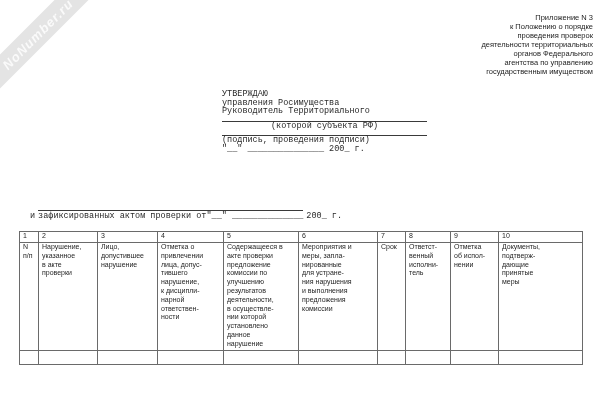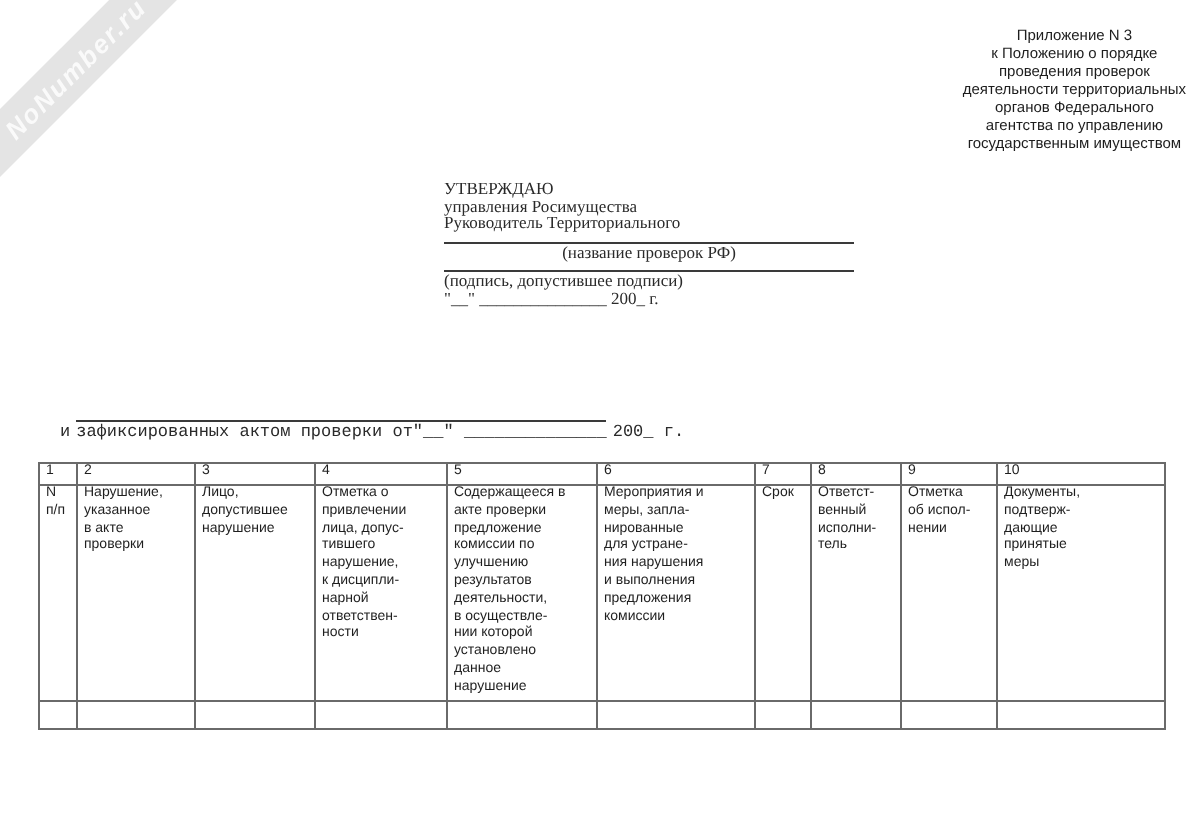--- a/index.html
+++ b/index.html
@@ -10,27 +10,27 @@
   
   .watermark{
     position:absolute;left:-30px;top:22px;width:135px;height:24px;
     background:#e4e4e4;transform:rotate(-45deg);
     display:flex;align-items:center;justify-content:center;
     font-family:"Liberation Sans",sans-serif;font-weight:bold;font-style:italic;
     font-size:13px;color:#fafafa;letter-spacing:1px;
   }
   
   .appendix{
-    position:absolute;top:13px;right:7px;text-align:center;
+    position:absolute;top:13px;right:7px;text-align:right;
     font-size:7.5px;line-height:9px;color:#1d1d1d;white-space:pre-line;
   }
   
   .approve{
     position:absolute;left:222px;top:90px;width:205px;
-    font-family:Liberation Serif, serif;
+    font-family:Liberation Mono, monospace;
     font-size:8.5px;line-height:8.6px;color:#2a2a2a;
   }
   .approve .rule{border-bottom:1px solid #3a3a3a;height:1px;margin-top:4px;}
   .approve .cap{text-align:center;}
   
   .title-block{
     position:absolute;left:20px;top:164px;width:345px;text-align:center;
     font-family:"Liberation Mono","DejaVu Sans Mono",monospace;
     font-size:8.5px;line-height:8.6px;color:#2a2a2a;
   }
@@ -71,23 +71,23 @@
 деятельности территориальных
 органов Федерального
 агентства по управлению
 государственным имуществом</div>
 
   <div class="approve">
     <div>УТВЕРЖДАЮ</div>
     <div>управления Росимущества</div>
     <div>Руководитель Территориального</div>
     <div class="rule"></div>
-    <div class="cap">(название проверок РФ)</div>
+    <div class="cap">(которой субъекта РФ)</div>
     <div class="rule"></div>
-    <div>(подпись, допустившее подписи)</div>
+    <div>(подпись, проведения подписи)</div>
     <div>"__" _______________ 200_ г.</div>
   </div>
 
 
   <div class="act-line"><span>и</span><span class="over">зафиксированных актом проверки от"__" ______________</span><span>200_ г.</span></div>
 
   <table class="report">
     <colgroup>
       <col style="width:19px">
         <col style="width:59px">

